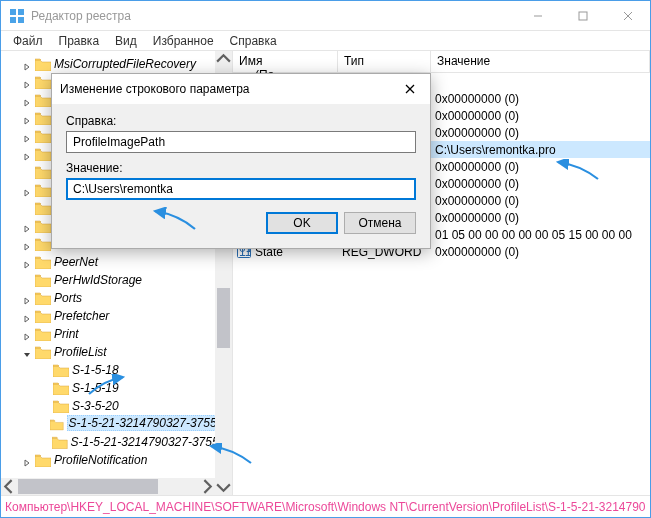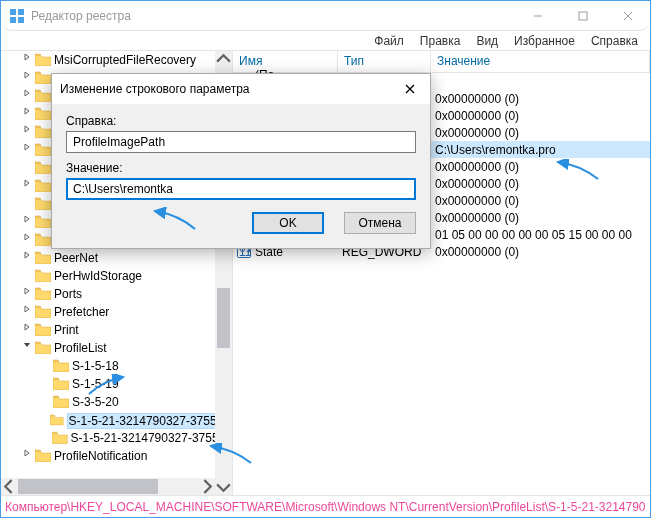--- a/index.html
+++ b/index.html
@@ -1,67 +1,67 @@
 <!DOCTYPE html>
 <html><head>
 <meta charset="utf-8">
 <style>
   * { box-sizing: border-box; margin: 0; padding: 0; font-family: 'Segoe UI', Tahoma, sans-serif; font-size: 12px; }
   body { background: #fff; width: 651px; height: 518px; overflow: hidden; position: relative; border: 1px solid #4a9de8; }
-  .titlebar { height: 30px; background: #fff; display: flex; align-items: center; padding: 0 0 0 8px; border-bottom: 1px solid #e5e5e5; border-radius: 11px; }
+  .titlebar { height: 30px; background: #fff; display: flex; align-items: center; padding: 0 0 0 8px; border-bottom: 1px solid #e5e5e5; }
   .titlebar .app-icon { width: 16px; height: 16px; margin-right: 6px; }
   .titlebar .title { color: #999; font-size: 12px; flex: 1; }
   .win-btns { display: flex; height: 100%; }
   .win-btn { width: 45px; display: flex; align-items: center; justify-content: center; color: #999; }
   .win-btn svg { width: 10px; height: 10px; }
-  .menubar { height: 20px; display: flex; align-items: center; padding: 0 4px; border-bottom: 1px solid #e5e5e5; justify-content: flex-end; }
+  .menubar { height: 20px; display: flex; align-items: center; padding: 0 4px; border-bottom: 1px solid #e5e5e5; }
   .menubar span { padding: 2px 8px; color: #333; }
   .content { display: flex; height: 444px; }
   .tree { width: 232px; border-right: 1px solid #e5e5e5; overflow: hidden; padding-top: 2px; position: relative; }
-  .tree-item { display: flex; align-items: flex-start; height: 18px; padding-left: 0; white-space: nowrap; overflow: hidden; }
+  .tree-item { display: flex; align-items: flex-end; height: 18px; padding-left: 0; white-space: nowrap; overflow: hidden; font-style: italic; }
   .tree-item.depth1 { padding-left: 18px; }
   .tree-item.depth2 { padding-left: 36px; }
   .expander { width: 16px; display: flex; align-items: center; justify-content: center; }
   .expander svg { width: 8px; height: 8px; }
   .folder-icon { width: 16px; height: 13px; margin-right: 3px; }
   .tree-label { color: #000; }
   .tree-item.selected .tree-label { background: #cce8ff; border: 1px dotted #99cfff; padding: 0 1px; }
   .scrollbar-v { position: absolute; right: 0; top: 0; bottom: 0; width: 17px; background: #f0f0f0; display: flex; flex-direction: column; }
   .scrollbar-v .arrow { height: 17px; display: flex; align-items: center; justify-content: center; }
   .scrollbar-v .thumb { background: #c2c3c9; margin: 0 1px; height: 60px; }
   .scrollbar-v .track { flex: 1; position: relative; }
   .scrollbar-v .thumb-pos { position: absolute; left: 1px; right: 1px; top: 220px; }
   .scrollbar-h { position: absolute; left: 0; right: 17px; bottom: 0; height: 17px; background: #f0f0f0; display: flex; }
   .scrollbar-h .arrow { width: 17px; display: flex; align-items: center; justify-content: center; }
   .scrollbar-h .htrack { flex:1; position:relative; }
   .scrollbar-h .hthumb { position:absolute; top:1px; bottom:1px; left:0; width:140px; background:#c2c3c9; }
   .listpane { flex: 1; position: relative; overflow: hidden; }
   .list-header { display: flex; height: 22px; border-bottom: 1px solid #e5e5e5; }
-  .list-header div { padding: 3px 6px; color: #0369a1; border-right: 1px solid #e5e5e5; }
+  .list-header div { padding: 3px 6px; color: #000000; border-right: 1px solid #e5e5e5; }
   .col-name { width: 105px; }
   .col-type { width: 93px; }
   .col-value { flex: 1; }
   .list-rows { }
   .list-row { display: flex; height: 17px; align-items: center; }
   .list-row.selected { background: #cce8ff; }
   .cell-name { width: 105px; padding-left: 4px; display:flex; align-items:center; overflow:hidden; }
   .cell-type { width: 93px; padding-left: 4px; overflow:hidden; }
   .cell-value { flex: 1; padding-left: 4px; overflow:hidden; white-space:nowrap; }
   .val-icon { width: 14px; height: 14px; margin-right: 4px; flex-shrink:0; }
   .statusbar { height: 22px; border-top: 1px solid #e5e5e5; display:flex; align-items:center; padding: 0 4px; color:#ec4899; white-space:nowrap; overflow:hidden; }
   
   .dialog { position: absolute; left: 50px; top: 72px; width: 380px; background: #f0f0f0; border: 1px solid #aaa; box-shadow: 0 4px 16px rgba(0,0,0,0.3); }
   .dialog-title { height: 30px; background: #fff; display:flex; align-items:center; padding: 0 8px; }
   .dialog-title span { flex:1; color:#000; }
   .dialog-close { width: 24px; display:flex; align-items:center; justify-content:center; }
   .dialog-body { padding: 10px 14px 14px; }
   .dlabel { color:#000; margin-bottom: 3px; }
   .dinput-ro { background: #fff; border: 1px solid #7a7a7a; padding: 3px 6px; margin-bottom: 8px; color:#000; }
   .dinput { background: #fff; border: 1px solid #0078d7; padding: 3px 6px; margin-bottom: 12px; color:#000; box-shadow: 0 0 0 1px #0078d7 inset; }
-  .dbtns { display:flex; justify-content:flex-end; gap: 20px; }
+  .dbtns { display:flex; justify-content:flex-end; gap: 6px; }
   .dbtn { width: 72px; height: 22px; background: #e1e1e1; border: 1px solid #adadad; display:flex; align-items:center; justify-content:center; }
   .dbtn.primary { border: 1px solid #0078d7; box-shadow: 0 0 0 1px #0078d7 inset; }
   
   .arrow-annot { position:absolute; pointer-events:none; }
 </style>
 </head>
 <body>
 
 <div class="titlebar">
   <svg class="app-icon" viewBox="0 0 16 16">

